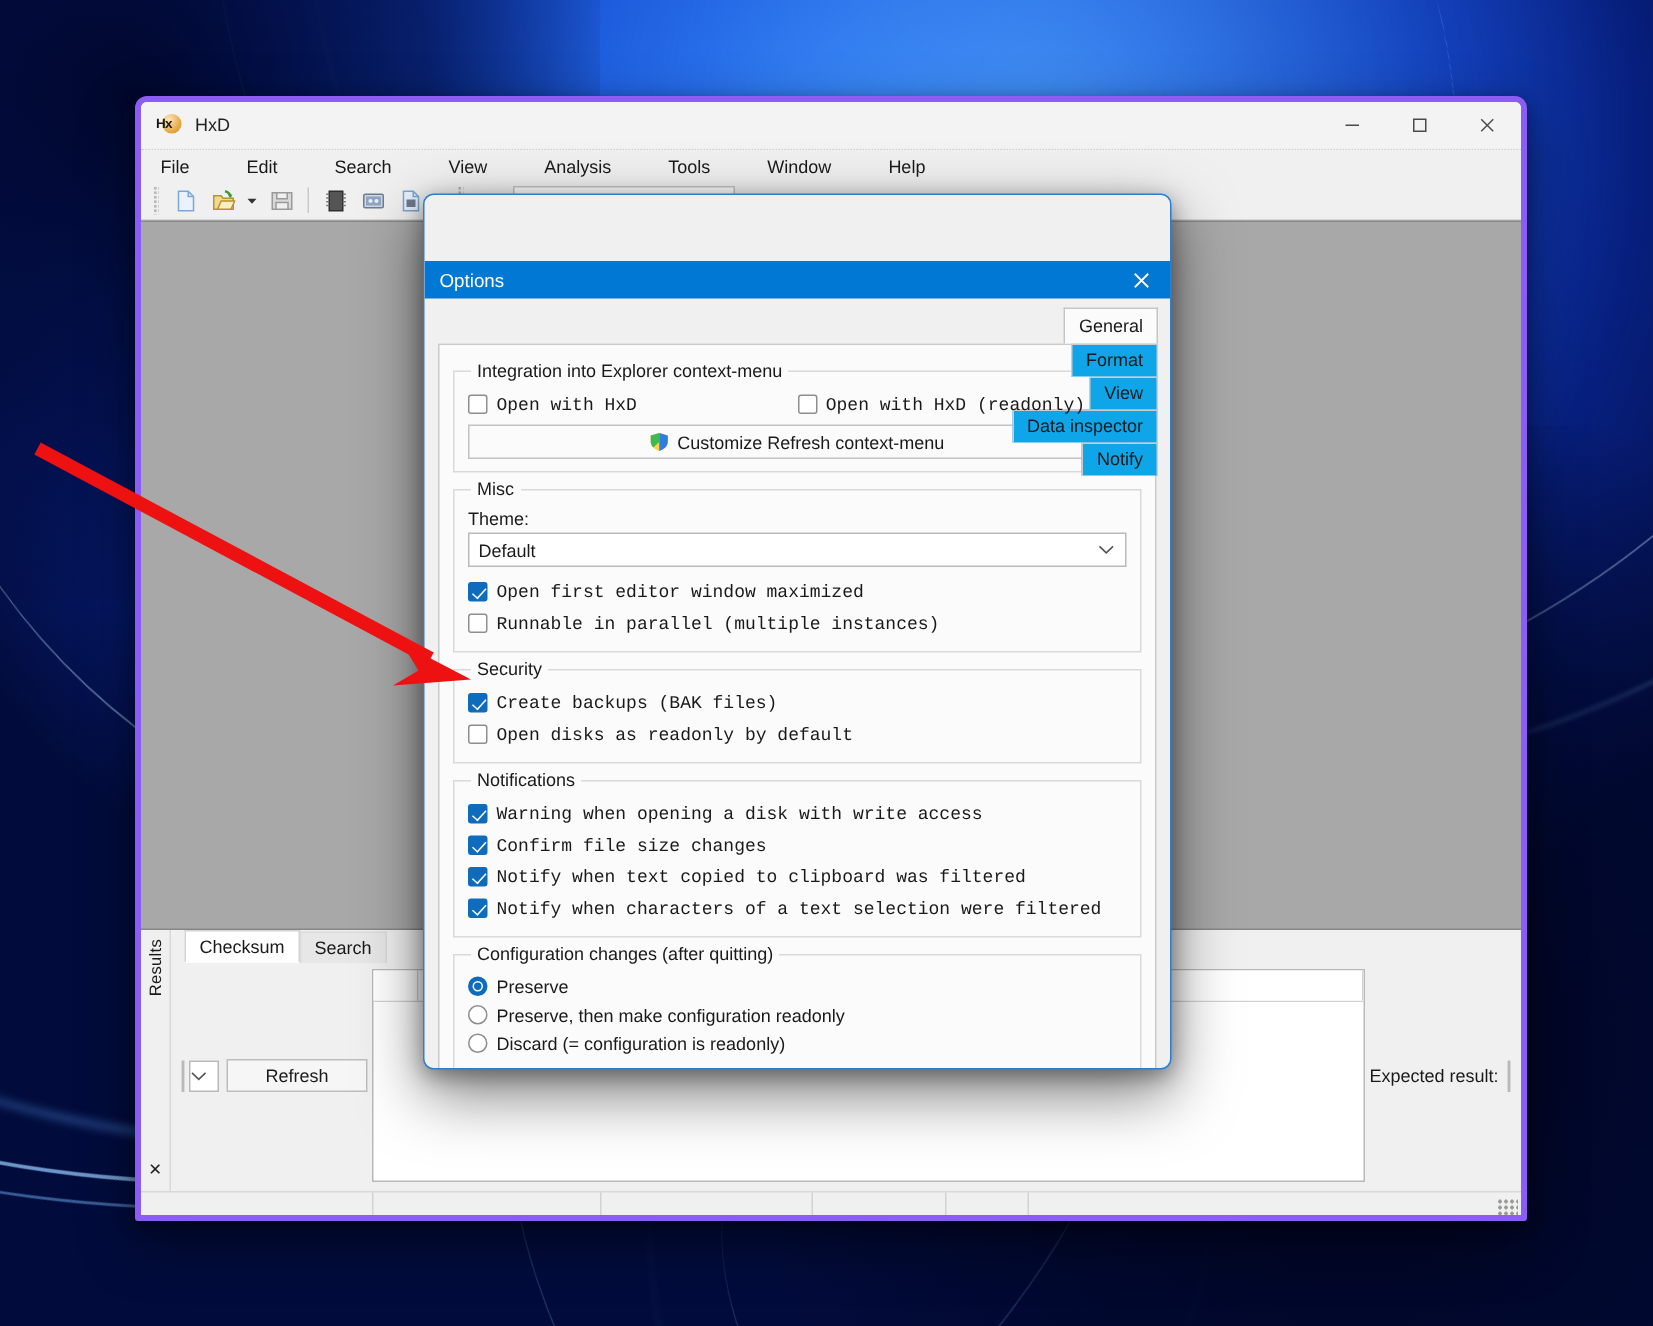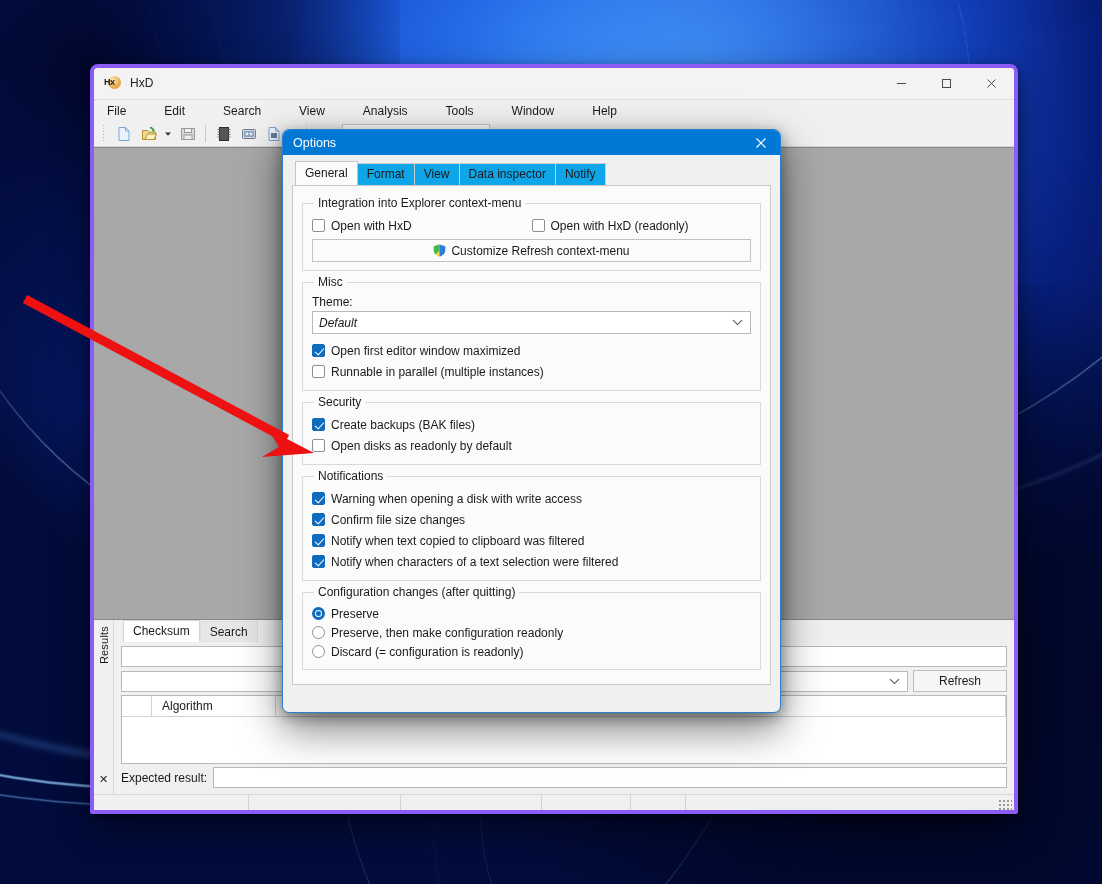--- a/index.html
+++ b/index.html
@@ -168,21 +168,21 @@
   .dock-body { flex: 1; display: flex; flex-direction: column; padding: 0 4px 4px 4px; }
 
   .dock-tabs { display: flex; height: 22px; align-items: flex-end; padding-left: 5px; }
   .dock-tab {
     padding: 3px 9px 3px; font-size: 12px; color:#1a1a1a;
     border: 1px solid transparent; border-bottom: none;
   }
   .dock-tab.active { background: #fff; border-color: #d3d3d3; border-bottom: 1px solid #fff; position: relative; z-index: 2; }
   .dock-tab.inactive { background: #e7e7e7; border-color: #dcdcdc; }
 
-  .dock-panel { flex: 1; display: flex; flex-direction: column; gap: 3px; padding: 4px 3px 2px; }
+  .dock-panel { flex: 1; display: flex; gap: 3px; padding: 4px 3px 2px; }
   .row { display: flex; align-items: center; gap: 5px; }
   .txtbox {
     height: 21px; background: #fff; border: 1px solid #b9b9b9; flex: 1;
   }
   .combo {
     height: 21px; background: #fff; border: 1px solid #b9b9b9; flex: 1;
     display: flex; align-items: center; justify-content: flex-end; padding-right: 7px;
   }
   .btn-plain {
     height: 22px; min-width: 94px; background: #f6f6f6; border: 1px solid #bdbdbd;
@@ -224,28 +224,29 @@
     box-shadow: 0 16px 42px rgba(0,0,0,.5), 0 4px 14px rgba(0,0,0,.35);
     overflow: hidden;
     font-size: 12px;
     color: #1a1a1a;
   }
   .dlg-title {
     height: 25px; background: #0078d4; color: #fff;
     display: flex; align-items: center; padding-left: 10px;
     font-size: 12.5px;
     position: relative;
+    margin-top: 44px;
   }
   .dlg-close {
     position: absolute; right: 0; top: 0; width: 38px; height: 25px;
     display:flex; align-items:center; justify-content:center; color:#fff;
   }
   .dlg-body { padding: 8px 9px 0; }
 
-  .tabstrip { display: flex; align-items: flex-start; height: 23px; padding-left: 3px; }
+  .tabstrip { display: flex; align-items: flex-end; height: 23px; padding-left: 3px; flex-direction: column; }
   .tab {
     font-size: 12px; padding: 3px 9px 3px; color:#1a1a1a; line-height: 15px;
     border: 1px solid #ccc; border-bottom: none; background: #0ea5e9;
     margin-right: -1px;
   }
   .tab.active { background: #fbfbfb; border-color: #c5c5c5; position: relative; z-index:2;
     padding-top: 4px; padding-bottom: 4px; margin-top: -2px; }
 
   .tabpage {
     background: #fbfbfb; border: 1px solid #c9c9c9;
@@ -253,21 +254,21 @@
   }
 
   fieldset.group {
     border: 1px solid #d9d9d9; border-radius: 0;
     margin: 0 0 4px; padding: 5px 9px 8px;
     background: #fbfbfb;
   }
   fieldset.group.last { margin-bottom: 6px; }
   legend.group-title { font-size: 12px; padding: 0 4px; color:#1a1a1a; margin-left: 2px; }
 
-  .chk-row { display: flex; align-items: center; gap: 6px; height: 21px; }
+  .chk-row { display: flex; align-items: center; gap: 6px; height: 21px; font-family: Liberation Mono, monospace; }
   .chk {
     width: 13px; height: 13px; border: 1px solid #8e8e8e; background: #fff;
     border-radius: 2px; flex: none; position: relative;
   }
   .chk.checked { background: #0f6cbd; border-color: #0f6cbd; }
   .chk.checked::after {
     content: ""; position: absolute; left: 3.5px; top: 1px;
     width: 4px; height: 8px; border: solid #fff; border-width: 0 1.6px 1.6px 0;
     transform: rotate(42deg);
   }
@@ -295,21 +296,21 @@
   .shield {
     width: 13px; height: 13px; flex: none; position: relative;
   }
 
   .field-label { font-size: 12px; margin: 1px 0 2px; }
   .dlg-combo {
     height: 23px; background: #fff; border: 1px solid #b9b9b9;
     display: flex; align-items: center; padding: 0 7px 0 6px;
     font-size: 12px; margin-bottom: 6px;
   }
-  .dlg-combo .val { flex: 1; font-style: italic; }
+  .dlg-combo .val { flex: 1; }
 
   .chev { color: #555; display: flex; align-items: center; }
 
   .dlg-buttons {
     display: flex; justify-content: flex-end; gap: 10px;
     padding: 10px 10px 0;
   }
 
   
   #annotation { position: absolute; inset: 0; pointer-events: none; }

